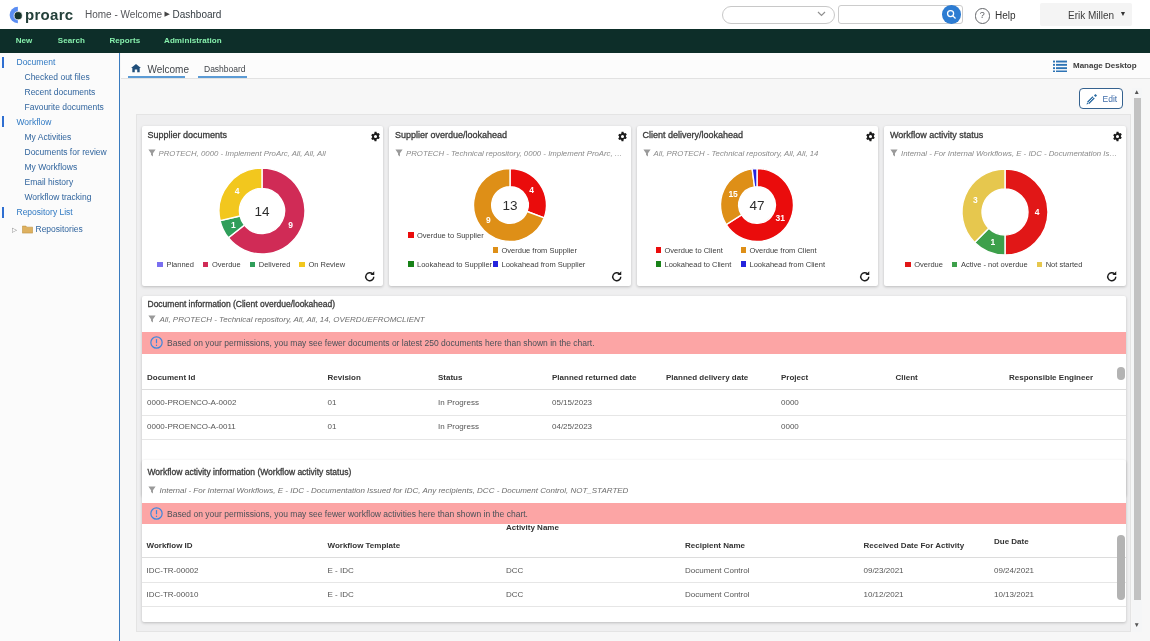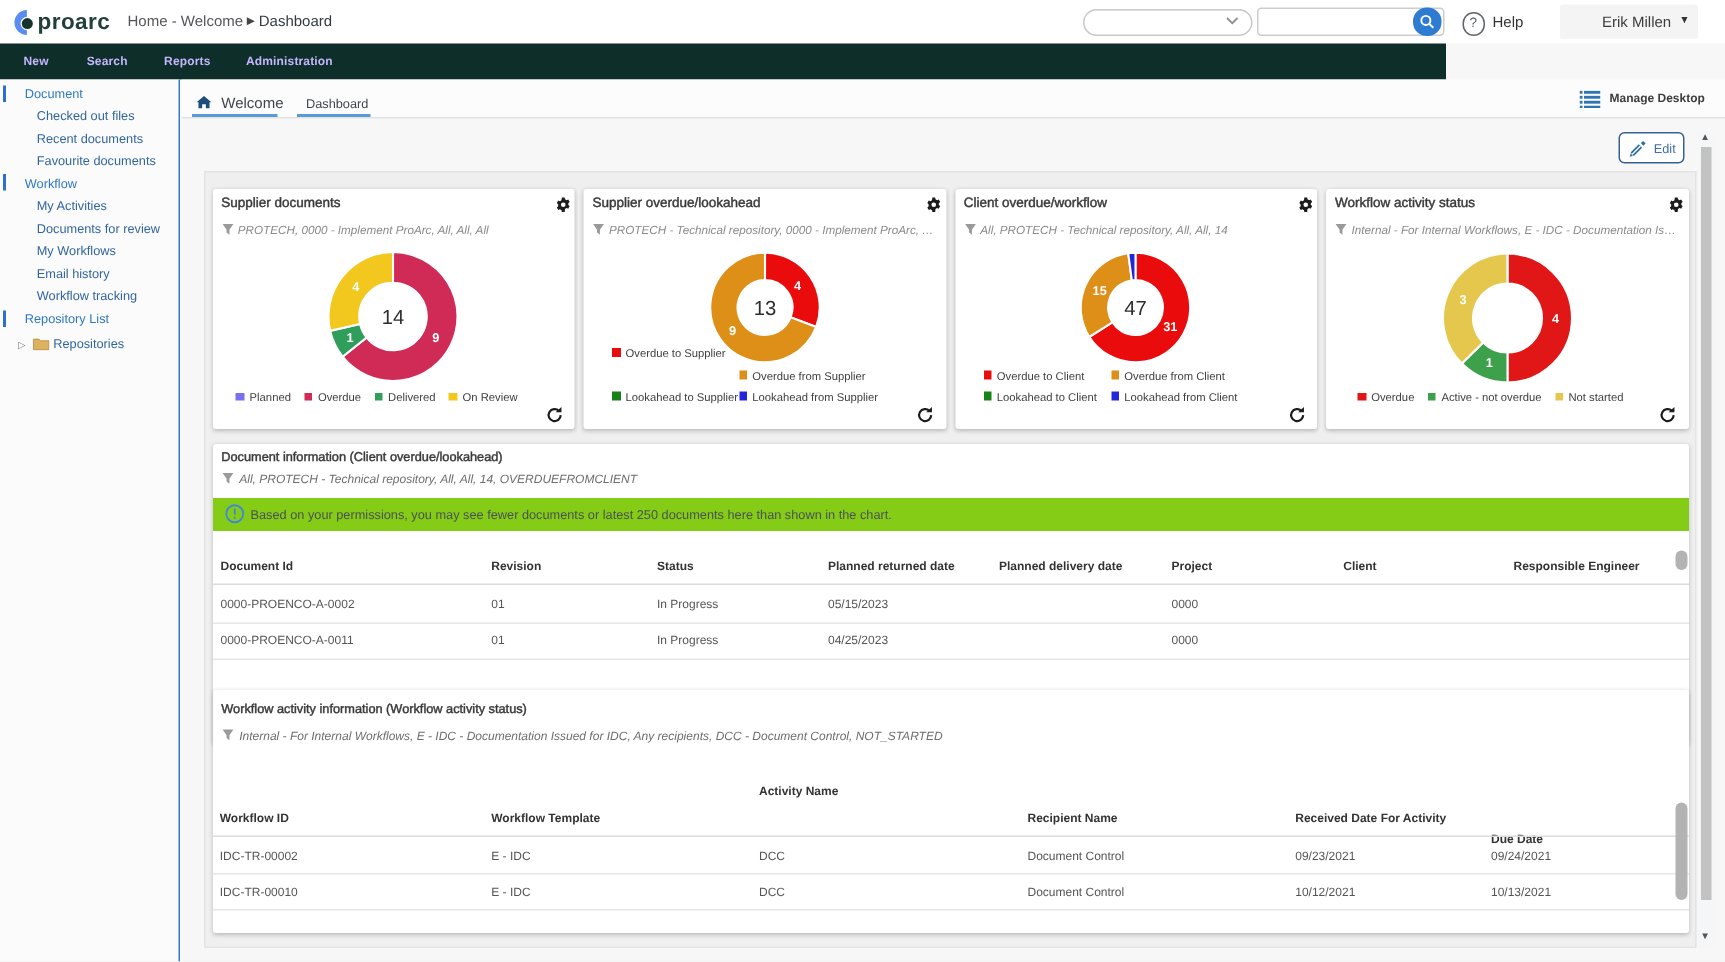--- a/index.html
+++ b/index.html
@@ -1,20 +1,20 @@
 <!DOCTYPE html>
 <html><head><meta charset="utf-8"><style>
 *{margin:0;padding:0;box-sizing:border-box}
 html,body{width:1150px;height:641px;overflow:hidden}
 body{font-family:"Liberation Sans",sans-serif;background:#f7f7f7;position:relative}
 .abs{position:absolute}
 svg{display:block}
 .filter-row svg,.pfilter svg{display:inline-block;vertical-align:-1px}
 .topbar{left:0;top:0;width:1150px;height:29px;background:#ffffff}
-.navbar{left:0;top:29px;width:964px;height:24px;background:#0d2e29;color:#c4b5fd}
+.navbar{left:0;top:29px;width:1150px;height:24px;background:#0d2e29;color:#86efac}
 .navbar span{position:absolute;top:7px;font-size:8px;font-weight:bold;letter-spacing:0.1px}
 .sidebar{left:0;top:53px;width:120px;height:588px;background:#fbfbfb;border-right:1.5px solid #3a7bbf}
 .side-item{position:absolute;font-size:8.5px;white-space:nowrap}
 .side-head{color:#2e78c2}
 .side-sub{color:#31659e}
 .sbar{position:absolute;left:1.5px;width:2.5px;height:11px;background:#2f6fd1}
 .tabbar{left:121px;top:53px;width:1029px;height:26px;background:#fcfcfc;border-bottom:1px solid #e2e2e2}
 .card{position:absolute;top:125.5px;width:241.5px;height:160.5px;background:#fff;border-radius:2px;box-shadow:0 1px 3px rgba(0,0,0,0.22)}
 .card .title{position:absolute;left:6px;top:4.5px;font-size:9px;color:#3a3a3a;-webkit-text-stroke:0.3px #3a3a3a}
 .card .gear{position:absolute;right:2.5px;top:5.5px}
@@ -23,21 +23,21 @@
 .donut{position:absolute}
 .legend{position:absolute;left:-11px;width:100%;text-align:center;font-size:7.5px;color:#404040;white-space:nowrap}
 .li{margin:0 4.5px}
 .sq{display:inline-block;width:5.5px;height:5.5px;vertical-align:0px;margin-right:3.5px}
 .legend2{position:absolute;font-size:7.5px;color:#404040;white-space:nowrap}
 .refresh{position:absolute;right:8px;top:145.5px}
 .panel{position:absolute;left:141.5px;width:984.5px;background:#fff;border-radius:2px;box-shadow:0 1px 3px rgba(0,0,0,0.22)}
 .ptitle{position:absolute;left:6px;font-size:8.5px;color:#3a3a3a;white-space:nowrap;-webkit-text-stroke:0.3px #3a3a3a}
 .pfilter{position:absolute;left:6px;font-size:8px;font-style:italic;color:#6e6e6e;white-space:nowrap}
 .pfilter svg{vertical-align:-1px;margin-right:4px}
-.infobar{position:absolute;left:0;width:100%;height:21.5px;background:#84cc16}
+.infobar{position:absolute;left:0;width:100%;height:21.5px;background:#fca5a5}
 .infobar svg{position:absolute;left:8px;top:4.3px}
 .infobar span{position:absolute;left:25.5px;top:6px;font-size:8.5px;color:#4a5158}
 .th{position:absolute;font-size:8px;font-weight:bold;color:#333;white-space:nowrap}
 .td{position:absolute;font-size:8px;color:#555;white-space:nowrap}
 .hline{position:absolute;left:0;width:100%;height:1px;background:#e6e6e6}
 .vthumb{position:absolute;background:#b3b3b3;border-radius:4px;width:7.5px}
 </style></head><body>
 <div class="abs topbar">
 <div class="abs" style="left:0;top:0">
       <svg width="34" height="30" viewBox="0 0 34 30">
@@ -183,21 +183,21 @@
 <div class="legend2" style="left:19px;top:134.3px"><span class="sq" style="background:#188218"></span>Lookahead to Supplier</div>
 <div class="legend2" style="left:103.5px;top:134.3px"><span class="sq" style="background:#2424dd"></span>Lookahead from Supplier</div>
 <div class="refresh">
       <svg width="11.5" height="11.5" viewBox="0 0 16 16">
         <path fill="none" stroke="#1c1c1c" stroke-width="2.0" d="M13.6 8a5.6 5.6 0 1 1-1.64-3.96"></path>
         <path fill="#1c1c1c" d="M14.3 0.4v5H8.9z"></path>
       </svg>
     </div>
 </div>
 <div class="card" style="left:636.5px">
-<div class="title">Client overdue/workflow</div>
+<div class="title">Client delivery/lookahead</div>
 <div class="gear">
       <svg width="11" height="11" viewBox="0 0 16 16">
         <path fill="#1c1c1c" d="M9.4 1l.3 1.7a5.5 5.5 0 0 1 1.5.87l1.63-.6 1.4 2.43-1.33 1.1a5.6 5.6 0 0 1 0 1.73l1.33 1.1-1.4 2.43-1.63-.6a5.5 5.5 0 0 1-1.5.87L9.4 15H6.6l-.3-1.7a5.5 5.5 0 0 1-1.5-.87l-1.63.6-1.4-2.43 1.33-1.1a5.6 5.6 0 0 1 0-1.73L1.77 6.4l1.4-2.43 1.63.6a5.5 5.5 0 0 1 1.5-.87L6.6 1h2.8zM8 5.75A2.25 2.25 0 1 0 8 10.25 2.25 2.25 0 0 0 8 5.75z"></path>
       </svg>
     </div>
 <div class="filter-row"><svg width="8" height="8" viewBox="0 0 10 10">
         <path fill="#9a9a9a" d="M0.5 0.5h9L6.2 5.2v4.2L3.8 7.4V5.2z"></path>
       </svg>All, PROTECH - Technical repository, All, All, 14</div>
 <svg class="donut" style="left:70.5px;top:29.299999999999997px" width="100" height="100" viewBox="-50 -50 100 100">
       <path d="M0.00 -36.50 A36.5 36.5 0 1 1 -30.77 19.64 L-15.42 9.85 A18.3 18.3 0 1 0 0.00 -18.30 Z" fill="#ea0c0c" stroke="#ffffff" stroke-width="1.4"></path>
@@ -278,26 +278,34 @@
 <div class="td" style="left:410.5px;top:126px">04/25/2023</div>
 <div class="td" style="left:639.5px;top:126px">0000</div>
 <div class="hline" style="top:142.6px"></div>
 <div class="vthumb" style="left:975.5px;top:70.5px;height:13px"></div>
 </div>
 <div class="panel" style="top:460px;height:161.5px">
 <div class="ptitle" style="top:6.5px">Workflow activity information (Workflow activity status)</div>
 <div class="pfilter" style="top:26px"><svg width="8" height="8" viewBox="0 0 10 10">
         <path fill="#9a9a9a" d="M0.5 0.5h9L6.2 5.2v4.2L3.8 7.4V5.2z"></path>
       </svg>Internal - For Internal Workflows, E - IDC - Documentation Issued for IDC, Any recipients, DCC - Document Control, NOT_STARTED</div>
+<div class="infobar" style="top:42.5px">
+      <svg width="13" height="13" viewBox="0 0 14 14">
+        <circle cx="7" cy="7" r="6.1" fill="none" stroke="#3f87dc" stroke-width="1.3"></circle>
+        <rect x="6.35" y="3.2" width="1.3" height="4.6" fill="#3f87dc" rx="0.6"></rect>
+        <rect x="6.35" y="9.2" width="1.3" height="1.6" fill="#3f87dc" rx="0.6"></rect>
+      </svg>
+      <span>Based on your permissions, you may see fewer workflow activities here than shown in the chart.</span>
+    </div>
 <div class="th" style="left:5px;top:80.5px">Workflow ID</div>
 <div class="th" style="left:186px;top:80.5px">Workflow Template</div>
 <div class="th" style="left:364.5px;top:63px">Activity Name</div>
 <div class="th" style="left:543.5px;top:80.5px">Recipient Name</div>
 <div class="th" style="left:722px;top:80.5px">Received Date For Activity</div>
-<div class="th" style="left:852.5px;top:95px">Due Date</div>
+<div class="th" style="left:852.5px;top:77px">Due Date</div>
 <div class="hline" style="top:96.5px;background:#dcdcdc"></div>
 <div class="td" style="left:5px;top:105.5px">IDC-TR-00002</div>
 <div class="td" style="left:186px;top:105.5px">E - IDC</div>
 <div class="td" style="left:364.5px;top:105.5px">DCC</div>
 <div class="td" style="left:543.5px;top:105.5px">Document Control</div>
 <div class="td" style="left:722px;top:105.5px">09/23/2021</div>
 <div class="td" style="left:852.5px;top:105.5px">09/24/2021</div>
 <div class="hline" style="top:122px"></div>
 <div class="td" style="left:5px;top:130px">IDC-TR-00010</div>
 <div class="td" style="left:186px;top:130px">E - IDC</div>

